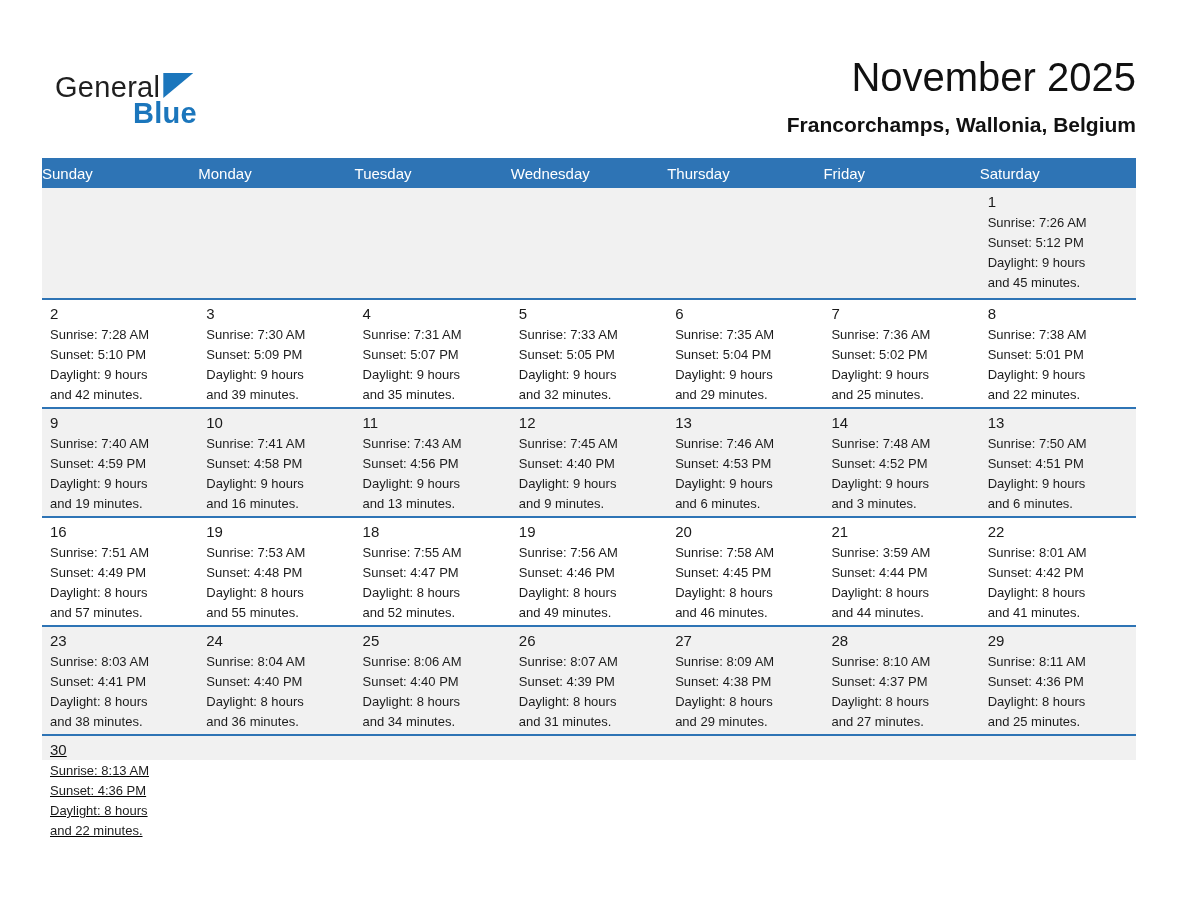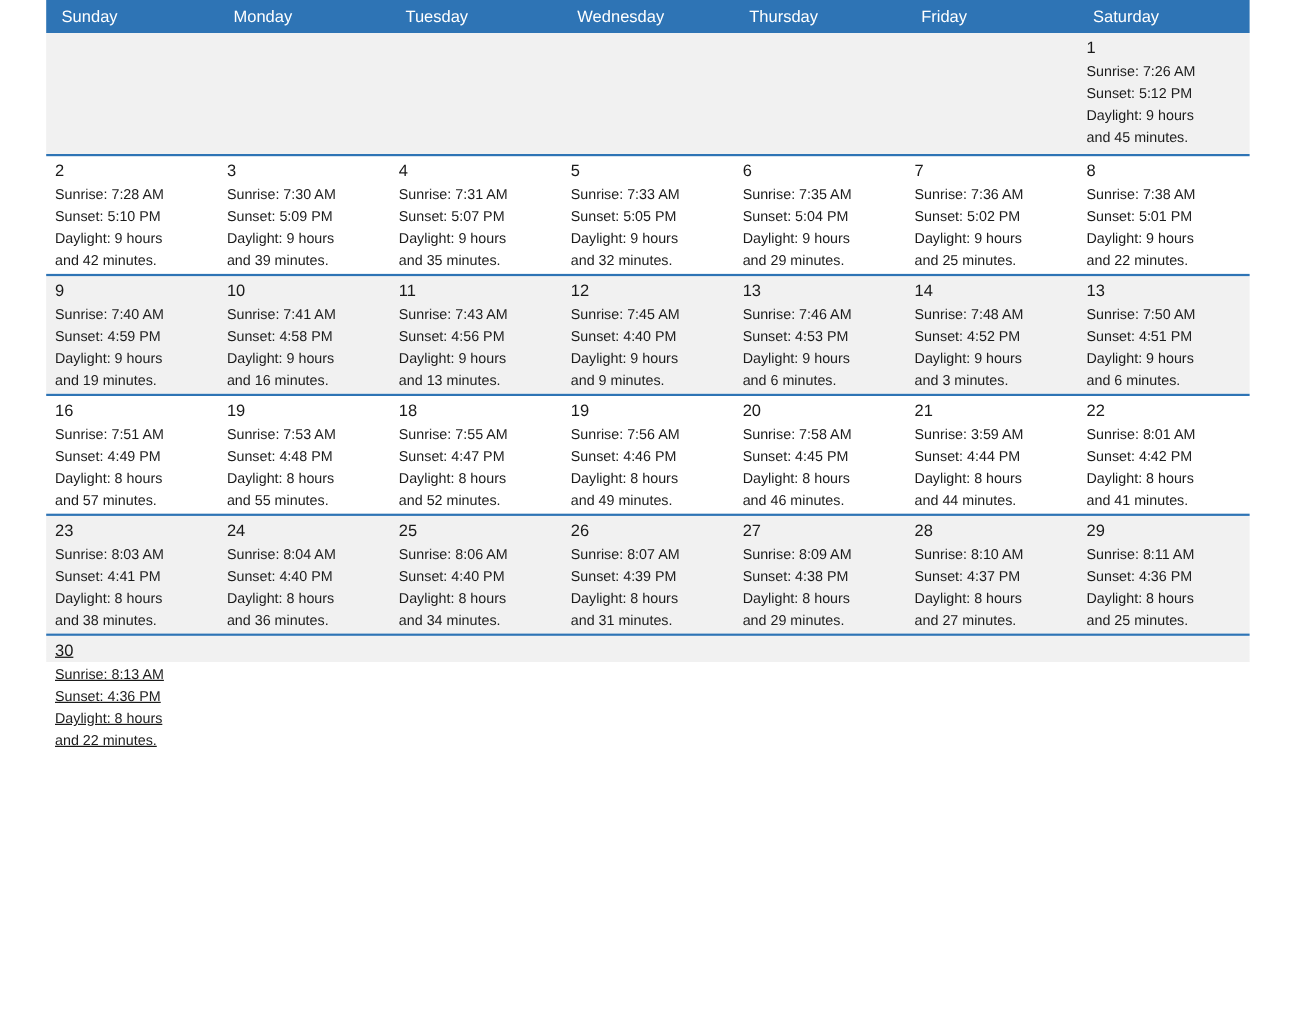--- a/index.html
+++ b/index.html
@@ -74,21 +74,21 @@
     display: grid;
     grid-template-columns: repeat(7, 1fr);
     background: #2e74b5;
     height: 30px;
     align-items: center;
   }
   .weekday {
     color: #ffffff;
     font-size: 15px;
     font-weight: 400;
-    padding-left: 14px;
+    padding-left: 0;
   }
   .week {
     display: grid;
     grid-template-columns: repeat(7, 1fr);
     height: 109px;
     border-top: 2px solid #2e74b5;
     background: #ffffff;
   }
   .week:first-of-type { border-top: none; height: 110px; }
   .week.shaded { background: #f1f1f1; }
@@ -111,20 +111,33 @@
     color: #1c1c1c;
     line-height: 20px;
     white-space: nowrap;
   }
 </style>
 </head>
 <body>
 
 <div class="page">
 
+  <div class="header">
+    <div class="logo">
+      <div class="logo-top">
+        <span>General</span>
+        <span class="logo-triangle"></span>
+      </div>
+      <div class="logo-bottom">Blue</div>
+    </div>
+    <div class="titles">
+      <h1 class="page-title">November 2025</h1>
+      <h2 class="page-subtitle">Francorchamps, Wallonia, Belgium</h2>
+    </div>
+  </div>
 
   <div class="calendar">
     <div class="weekday-row">
         <div class="weekday">Sunday</div>
         <div class="weekday">Monday</div>
         <div class="weekday">Tuesday</div>
         <div class="weekday">Wednesday</div>
         <div class="weekday">Thursday</div>
         <div class="weekday">Friday</div>
         <div class="weekday">Saturday</div>

